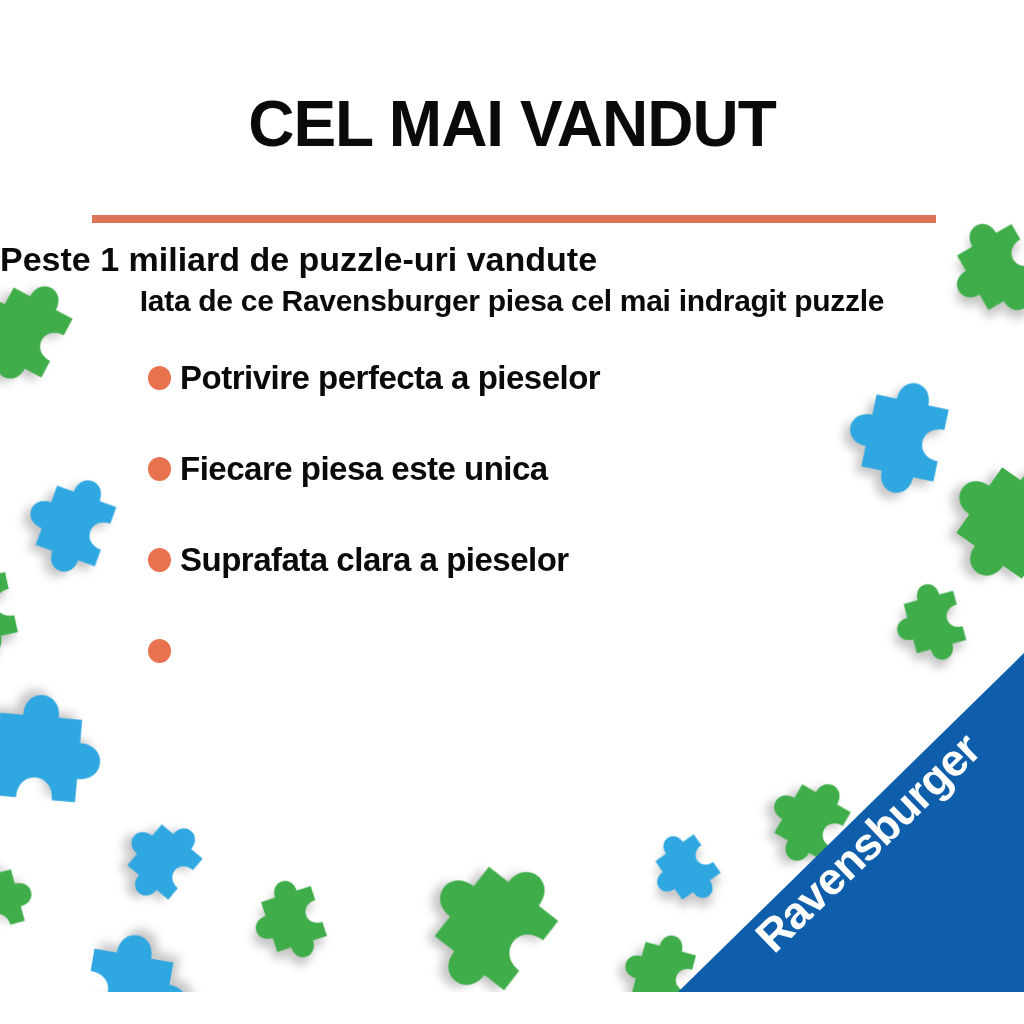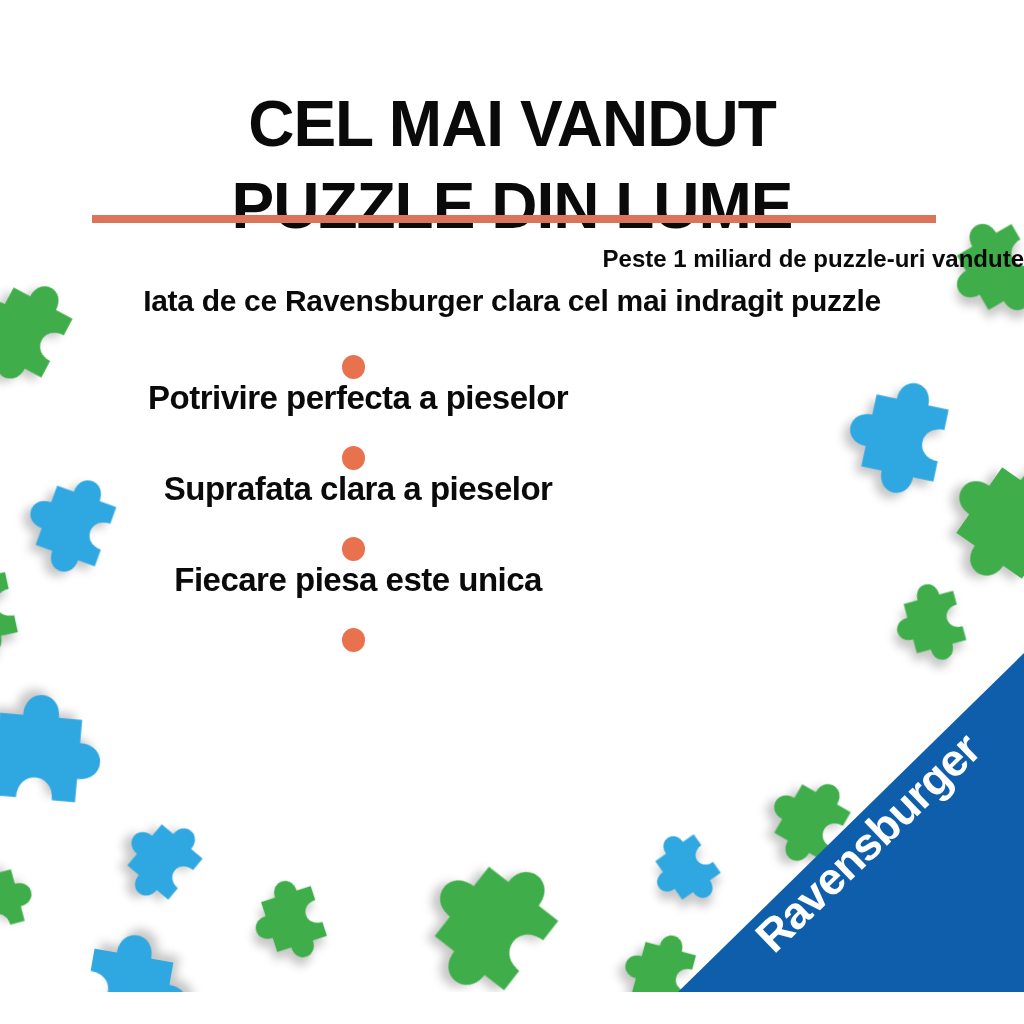--- a/index.html
+++ b/index.html
@@ -42,33 +42,33 @@
     position:absolute; top:40px; left:0; width:100%;
     text-align:center; color:var(--text-black);
     font-size:64px; line-height:82px; font-weight:bold; letter-spacing:-1px;
   }
   .title span{display:block;}
   .divider{
     position:absolute; left:92px; top:215px; width:844px; height:8px;
     background:var(--accent-line);
   }
   .subtitle1{
-    position:absolute; top:237px; left:0; width:100%; text-align:right;
-    font-size:24px; line-height:44px; font-weight:bold; color:var(--text-black);
+    position:absolute; top:237px; left:0; width:100%; text-align:left;
+    font-size:34px; line-height:44px; font-weight:bold; color:var(--text-black);
   }
   .subtitle2{
     position:absolute; top:281px; left:0; width:100%; text-align:center;
     font-size:30px; line-height:40px; font-weight:bold; color:var(--text-black);
     letter-spacing:-0.3px;
   }
   .features{
     position:absolute; left:148px; top:355px; list-style:none; margin:0; padding:0;
   }
   .feature{
-    display:flex; align-items:center; height:46px; margin-bottom:45px;flex-direction:column;
+    display:flex; align-items:center; height:46px; margin-bottom:45px;
   }
   .bullet{
     width:23px; height:24px; border-radius:50%;
     background:var(--bullet-orange); margin-right:9px; flex:none;
   }
   .feature-text{
     font-size:33px; font-weight:bold; letter-spacing:-0.5px;
     color:var(--text-black); white-space:nowrap;
   }
   .defs-holder{position:absolute; width:0; height:0; overflow:hidden;}
@@ -136,39 +136,38 @@
       </svg>
 
     <svg class="triangle" viewBox="0 0 1024 992">
       <polygon class="tri-fill" points="678,992 1024,653 1024,992"></polygon>
     </svg>
     <div class="brand-label">Ravensburger</div>
   </div>
 
   <h1 class="title">
     <span>CEL MAI VANDUT</span>
-    <span>PUZZLE DIN LUME</span>
   </h1>
 
   <div class="divider"></div>
 
   <div class="subtitle1">Peste 1 miliard de puzzle-uri vandute</div>
-  <div class="subtitle2">Iata de ce Ravensburger clara cel mai indragit puzzle</div>
+  <div class="subtitle2">Iata de ce Ravensburger piesa cel mai indragit puzzle</div>
 
   <ul class="features">
     <li class="feature">
       <span class="bullet"></span>
       <span class="feature-text">Potrivire perfecta a pieselor</span>
     </li>
     <li class="feature">
       <span class="bullet"></span>
-      <span class="feature-text">Suprafata clara a pieselor</span>
+      <span class="feature-text">Fiecare piesa este unica</span>
     </li>
     <li class="feature">
       <span class="bullet"></span>
-      <span class="feature-text">Fiecare piesa este unica</span>
+      <span class="feature-text">Suprafata clara a pieselor</span>
     </li>
     <li class="feature">
       <span class="bullet"></span>
     </li>
   </ul>
 
 </div>
 
 </body></html>

